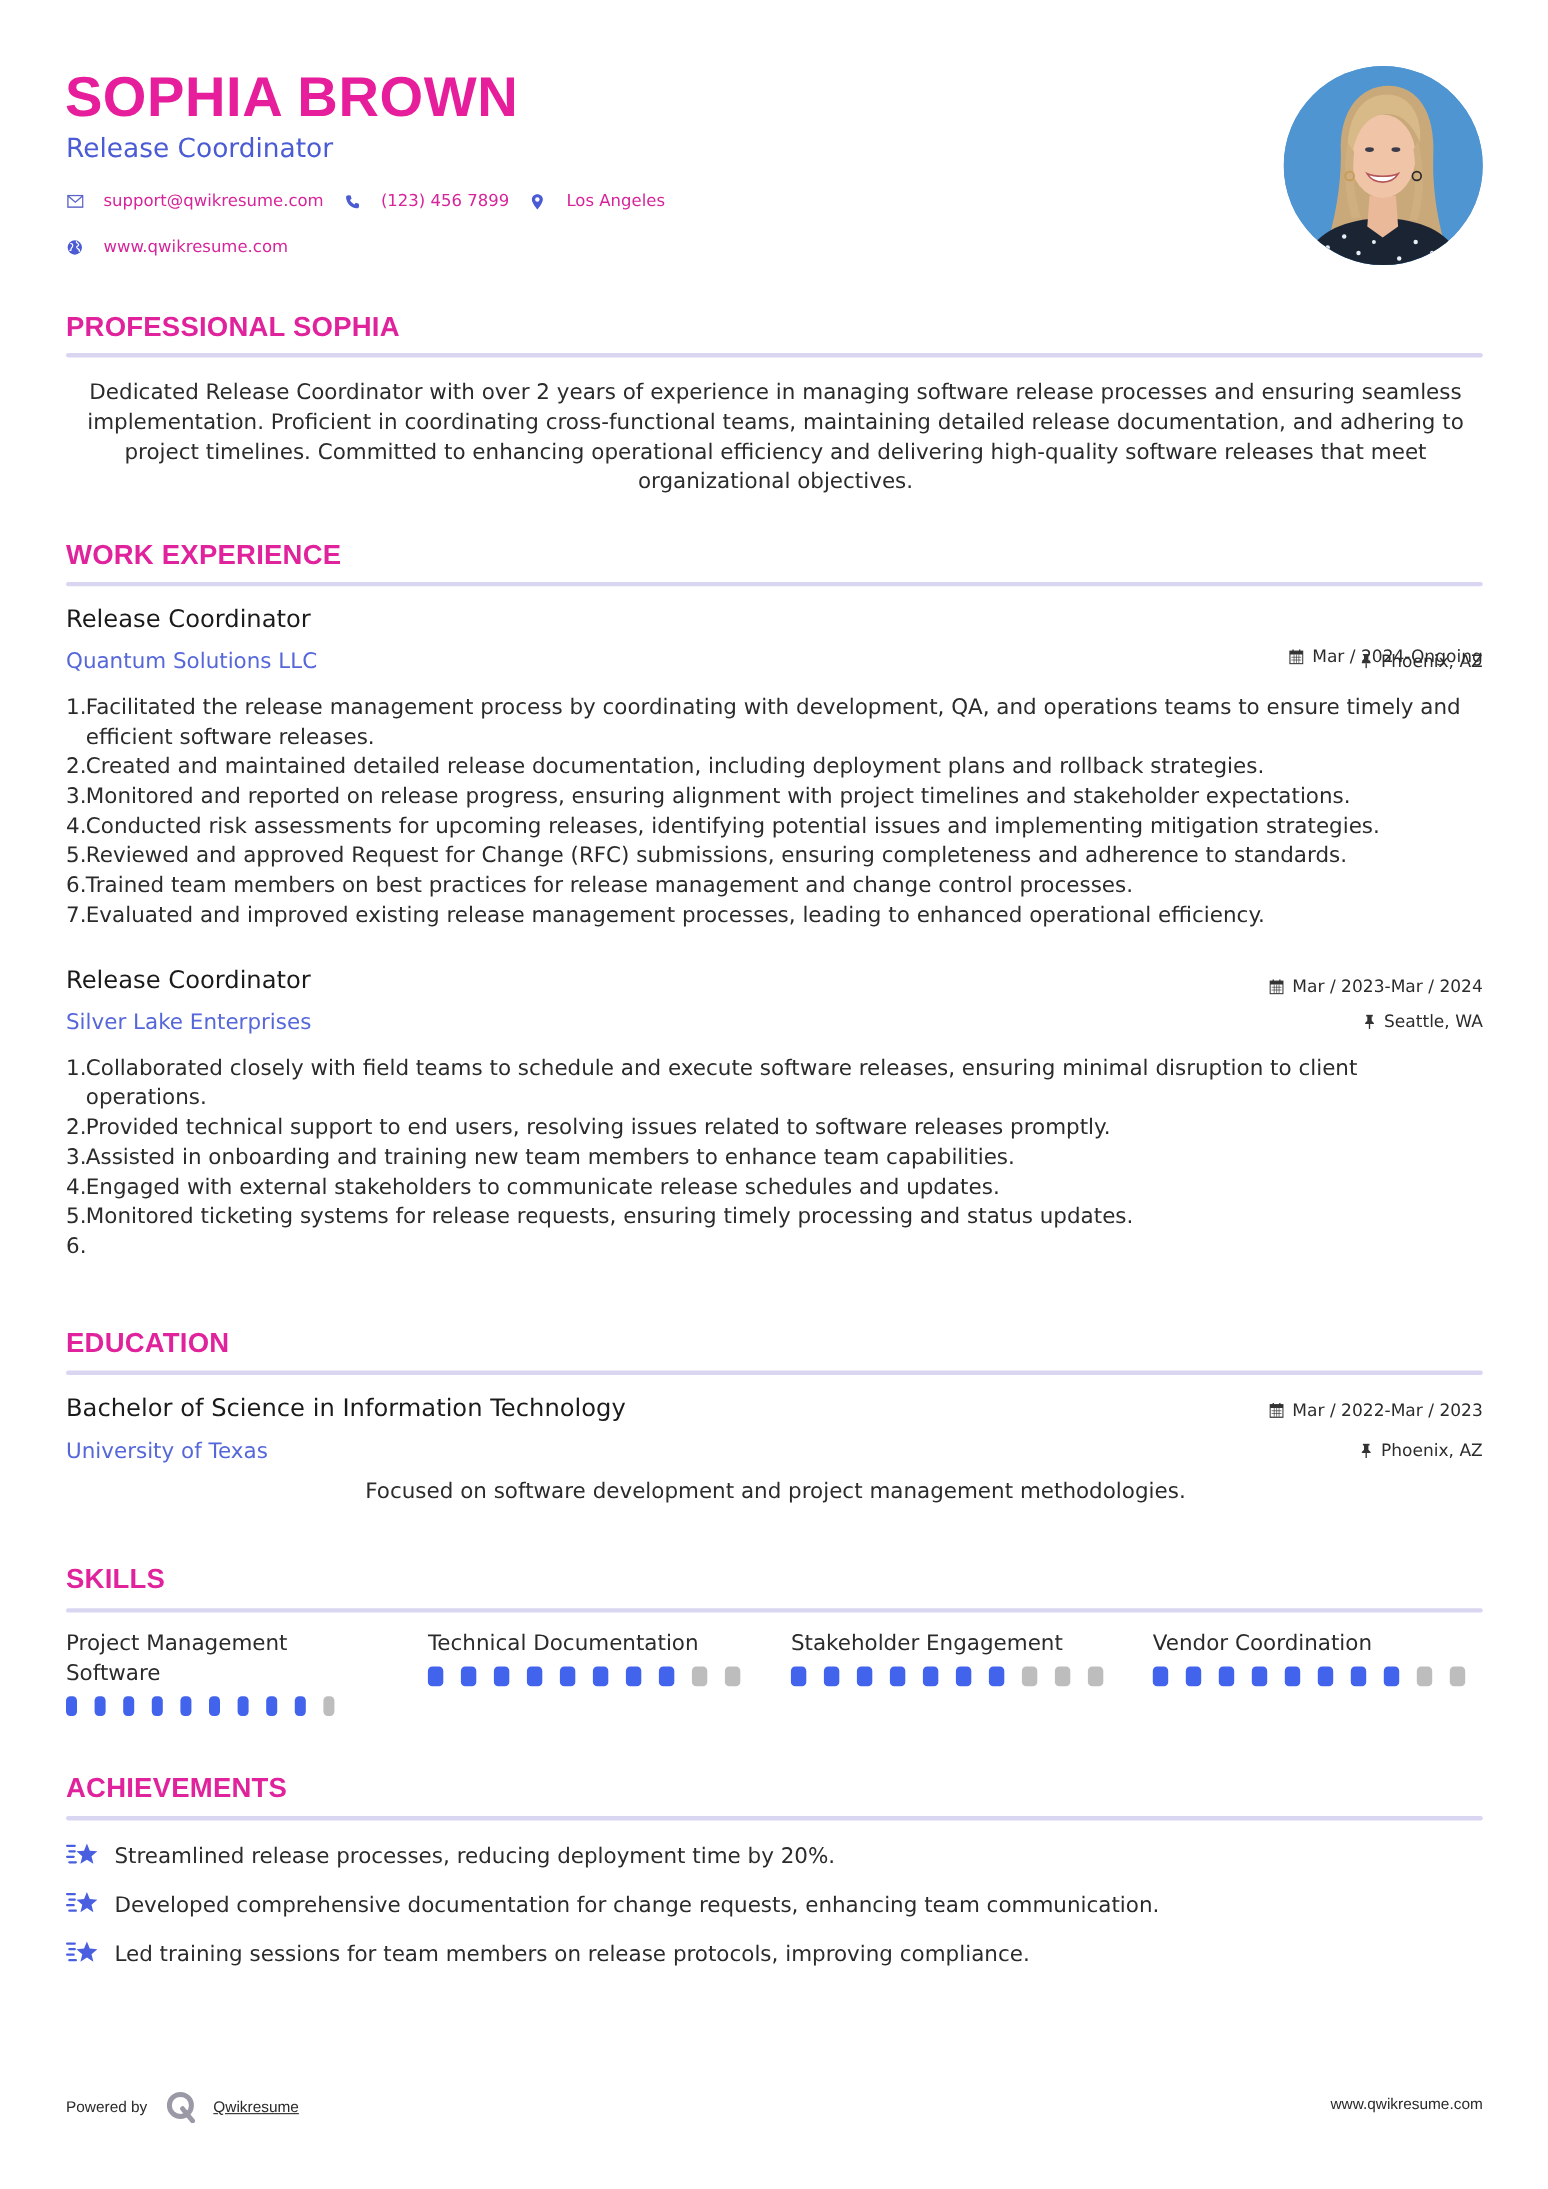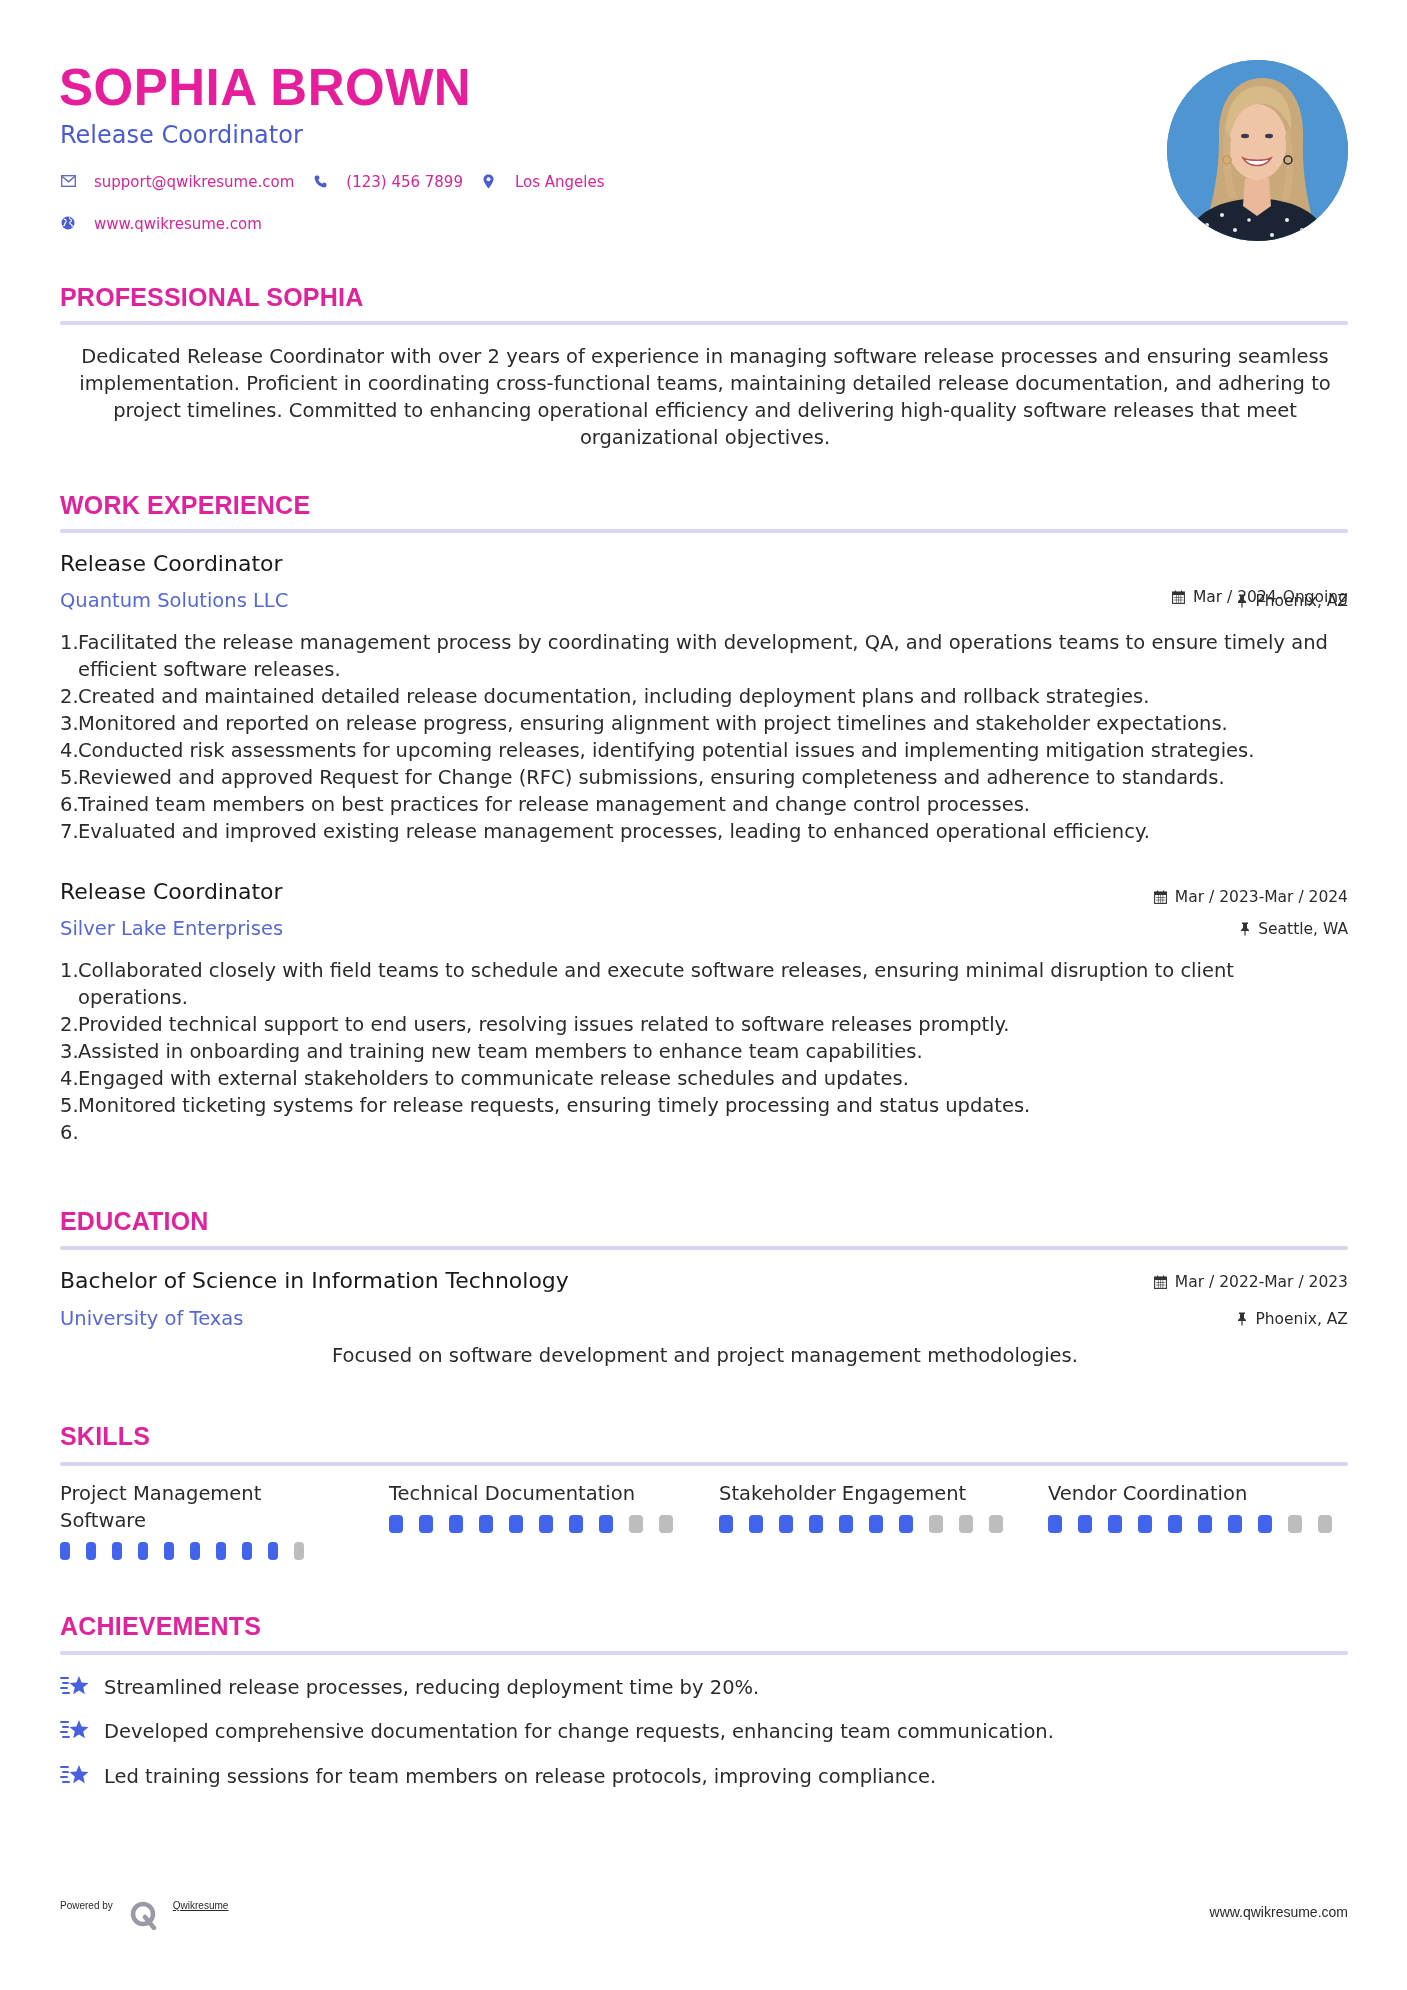--- a/index.html
+++ b/index.html
@@ -3,21 +3,21 @@
 <meta charset="utf-8">
 <style>
   html, body { margin: 0; padding: 0; background: #ffffff; }
   body { width: 1407px; height: 1990px; position: relative; overflow: hidden;
          font-family: "DejaVu Sans", sans-serif; color: #1f1f1f; }
   .abs { position: absolute; }
   .name { left: 59px; top: 58px; font-size: 51px; font-weight: bold; color: #e61e9c; letter-spacing: 0.5px;
           font-family: "Liberation Sans", sans-serif; line-height: 60px; white-space: nowrap; }
   .role { left: 60px; top: 119px; font-size: 24px; color: #4a5bd4; line-height: 32px; font-family: "DejaVu Sans", sans-serif; }
   .contact-row { display: flex; align-items: center; font-size: 15px; color: #d6249a; white-space: nowrap; }
-  .contact-row .ci { display: inline-flex; align-items: flex-start; margin-right: 16px; }
+  .contact-row .ci { display: inline-flex; align-items: flex-end; margin-right: 16px; }
   .contact-row .ico { width: 16px; height: 16px; margin-right: 18px; display: inline-flex; align-items: center; justify-content: center; }
   .photo { left: 1167px; top: 60px; width: 181px; height: 181px; border-radius: 50%; overflow: hidden; background: #4f95d2; }
 
   .section-title { left: 60px; font-size: 25px; font-weight: bold; color: #e0239c; font-family: "Liberation Sans", sans-serif; letter-spacing: 0.2px; line-height: 30px; }
   .rule { left: 60px; width: 1288px; height: 4px; background: #d9d6f2; border-radius: 2px; }
   .para { left: 60px; width: 1290px; font-size: 19.5px; line-height: 27px; color: #2b2b2b; text-align: center; }
 
   .job-title { left: 60px; font-size: 22px; color: #1a1a1a; line-height: 30px; }
   .company { left: 60px; font-size: 19.5px; color: #5567d9; line-height: 28px; }
   .meta { right: 59px; font-size: 15.5px; color: #2b2b2b; line-height: 22px; display: flex; align-items: center; white-space: nowrap; }
@@ -29,21 +29,21 @@
 
   .skill { position: absolute; width: 300px; }
   .skill-name { font-size: 19.5px; line-height: 27px; color: #2b2b2b; }
   .dots { display: flex; margin-top: 8px; }
   .dot { width: 15px; height: 18px; border-radius: 4px; margin-right: 16.5px; background: #bdbdbd; }
   .dot.on { background: #4263eb; }
 
   .ach { left: 60px; display: flex; align-items: center; font-size: 19.5px; color: #2b2b2b; line-height: 27px; }
   .ach .star { width: 32px; height: 28px; margin-right: 12px; display: inline-flex; }
 
-  .footer-left { left: 60px; top: 1900px; display: flex; font-size: 10px; color: #2a2a2a; font-family: "Liberation Sans", sans-serif; }
+  .footer-left { left: 60px; top: 1900px; display: flex; align-items: center; font-size: 14px; color: #2a2a2a; font-family: "Liberation Sans", sans-serif; }
   .footer-left .qlogo { margin: 0 14px 0 16px; display: inline-flex; }
   .footer-left a { color: #2a2a2a; text-decoration: underline; }
   .footer-right { right: 59px; top: 1904px; font-size: 14px; color: #2a2a2a; font-family: "Liberation Sans", sans-serif; }
 </style>
 </head>
 <body>
 
 <div class="abs name">SOPHIA BROWN</div>
 <div class="abs role">Release Coordinator</div>
 

